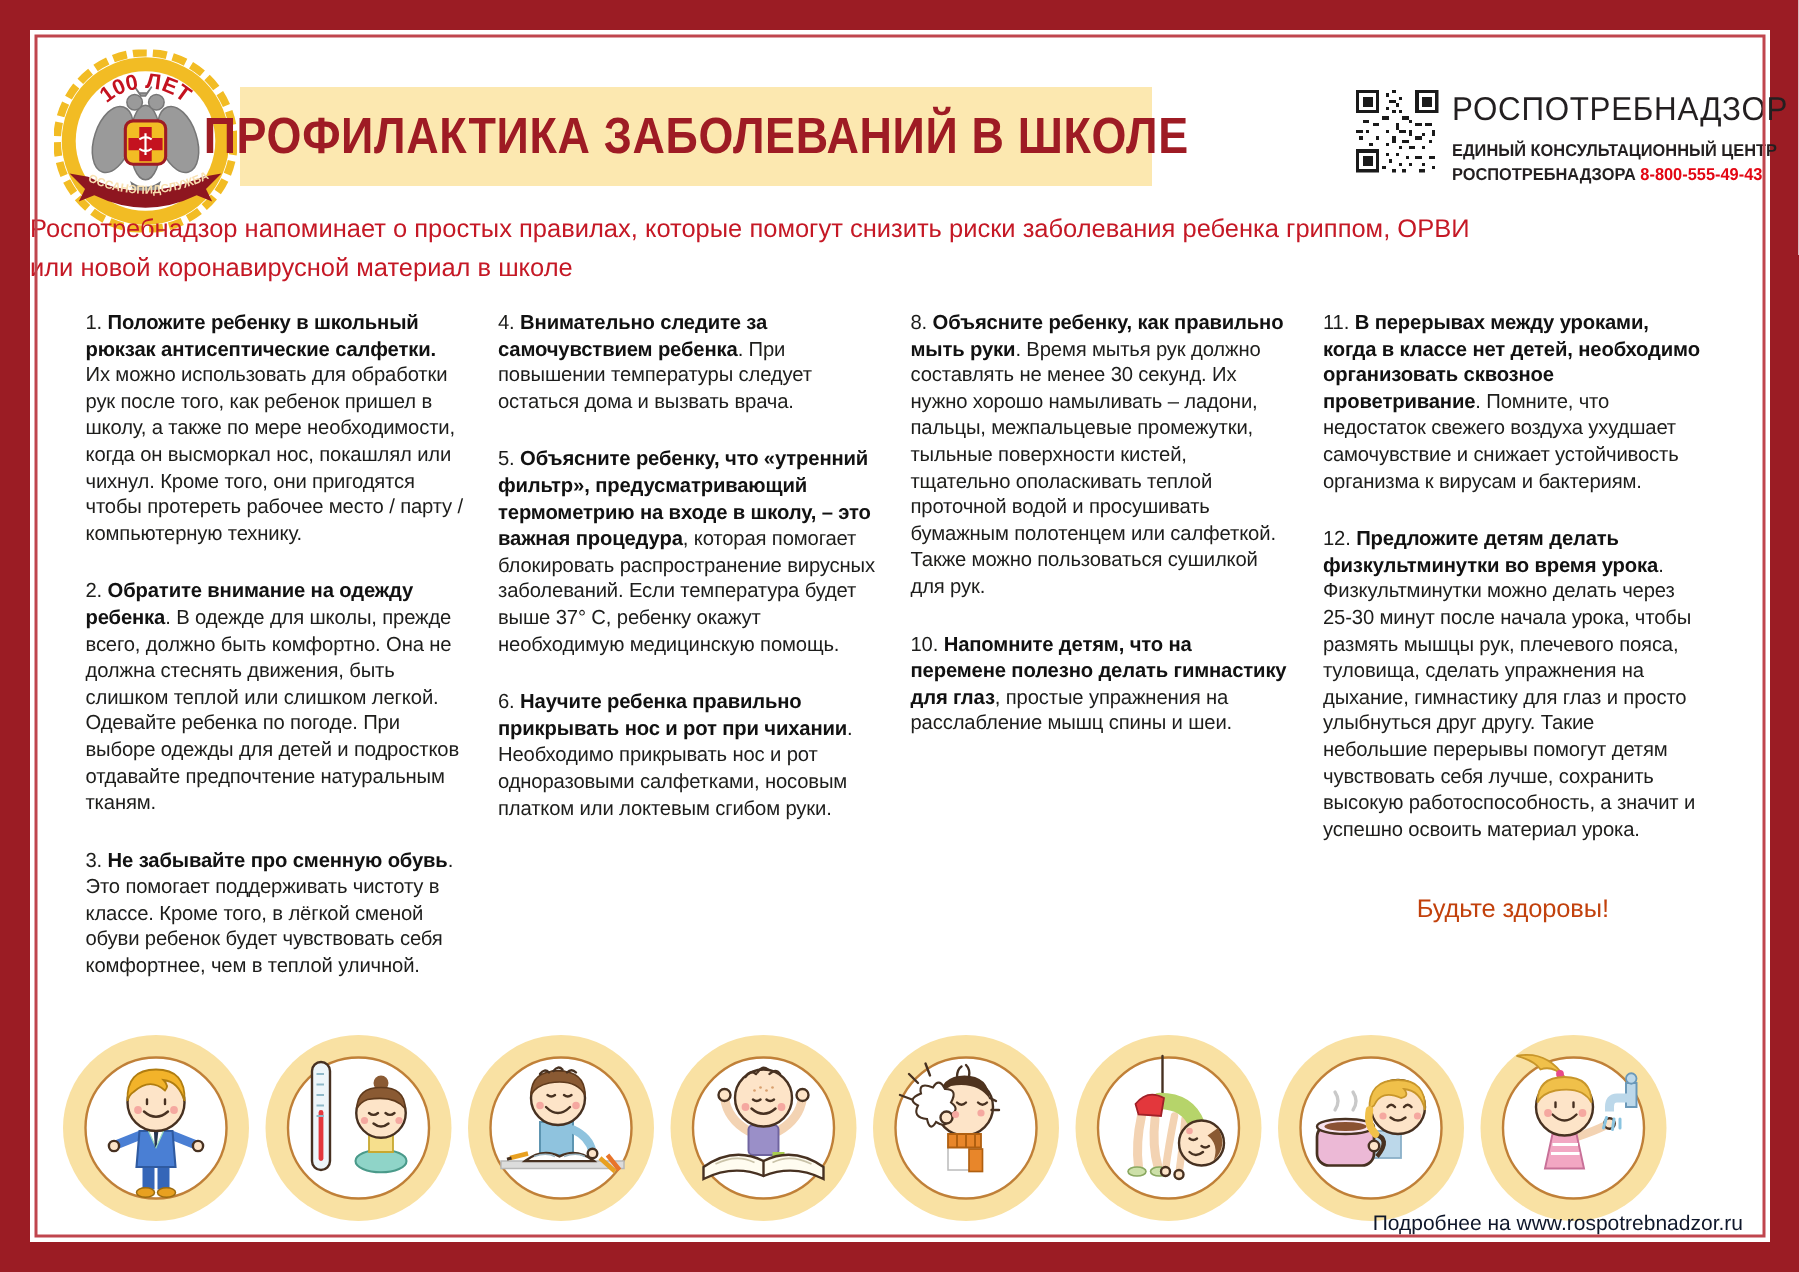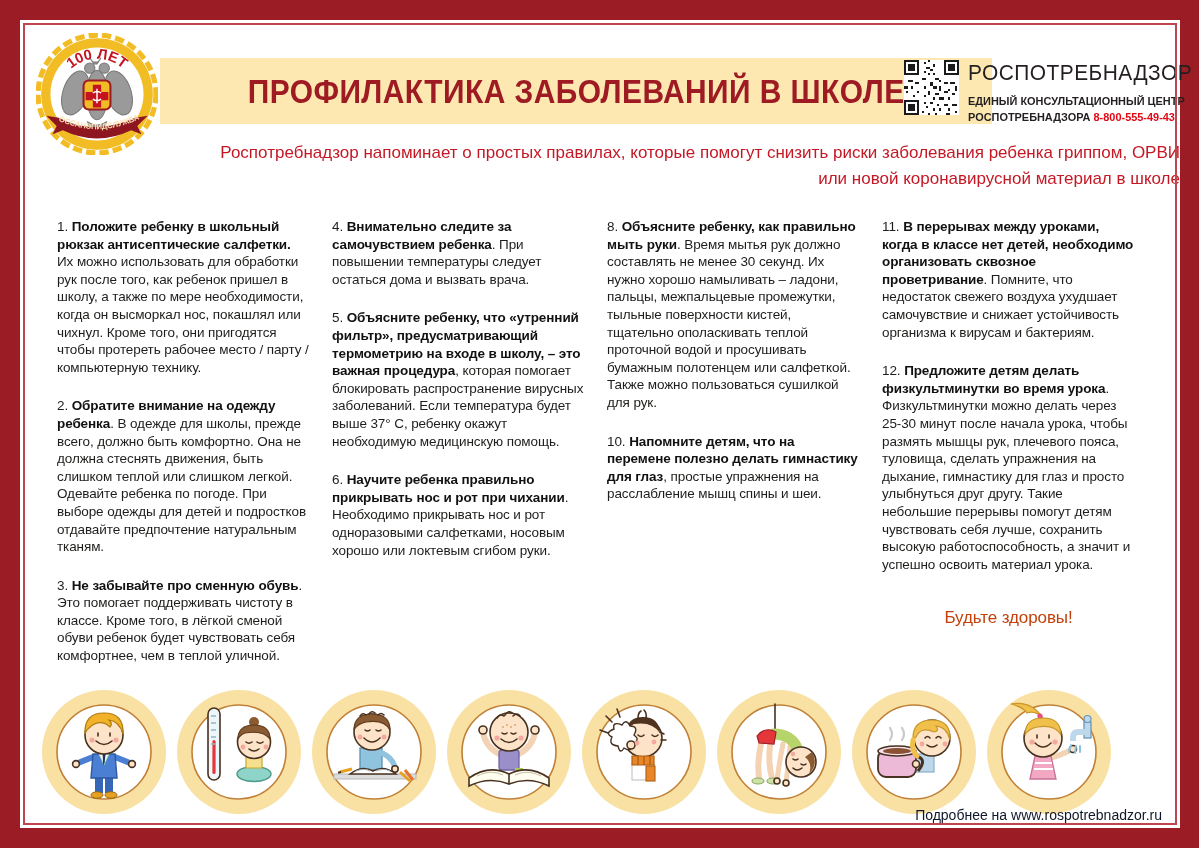--- a/index.html
+++ b/index.html
@@ -3,39 +3,39 @@
 <meta charset="utf-8">
 <style>
   html,body{margin:0;padding:0;background:#e8e8e8;}
   .page{position:relative;width:1199px;height:848px;background:#9b1c24;overflow:hidden;
         font-family:"Liberation Sans","DejaVu Sans",sans-serif;}
   .content{position:absolute;left:20px;top:20px;right:19px;bottom:20px;background:#ffffff;}
   .content::after{content:"";position:absolute;inset:3px;border:2px solid #c0464e;pointer-events:none;}
 
   
   .logo{position:absolute;left:16px;top:13px;width:122px;height:122px;}
-  .banner{position:absolute;left:140px;top:38px;width:832px;height:66px;background:#fce8b0;
+  .banner{position:absolute;left:140px;top:38px;width:608px;height:66px;background:#fce8b0;
           display:flex;align-items:center;justify-content:center;}
   .banner .t{font-size:34px;font-weight:bold;color:#9e1b24;white-space:nowrap;
              transform:scaleX(.88);letter-spacing:.5px;}
   .qr{position:absolute;left:884px;top:40px;width:55px;height:55px;}
   .contact{position:absolute;left:948px;top:40px;color:#231f20;}
   .contact .org{font-size:22px;letter-spacing:.5px;white-space:nowrap;
                 transform:scaleX(.95);transform-origin:left;}
   .contact .sub{margin-top:7px;font-size:11.5px;font-weight:bold;line-height:1.4;white-space:nowrap;
                 transform:scaleX(.95);transform-origin:left;}
   .contact .phone{color:#e30613;}
 
-  .subtitle{position:absolute;left:0;right:0;top:120px;text-align:right;color:#c51825;
+  .subtitle{position:absolute;left:0;right:0;top:120px;text-align:left;color:#c51825;
             font-size:17px;line-height:1.55;}
 
   
   .cols{position:absolute;left:37px;top:182px;width:1086px;display:flex;gap:22px;}
   .col{width:253px;font-size:13.5px;line-height:17.6px;color:#1d1d1b;letter-spacing:-.1px;}
-  .tip{margin:16px 0 21px 0;}
+  .tip{margin:4px 0 21px 0;}
   .tip b{font-weight:bold;color:#111;}
   .closing{margin-top:36px;text-align:center;color:#c2410c;font-size:17px;}
 
   
   .row{position:absolute;left:20px;top:668px;display:flex;gap:7px;}
   .circ{width:128px;height:128px;display:block;}
   .skin{fill:#fde4c8;stroke:#473121;stroke-width:1.6;}
   .d{fill:none;stroke:#473121;stroke-width:1.6;stroke-linecap:round;}
   .blush{fill:#f5a8a0;}
 
@@ -163,21 +163,21 @@
 
   <div class="cols">
     <div class="col">
       <p class="tip"><span>1.</span> <b>Положите ребенку в школьный рюкзак антисептические салфетки.</b><span> Их можно использовать для обработки рук после того, как ребенок пришел в школу, а также по мере необходимости, когда он высморкал нос, покашлял или чихнул. Кроме того, они пригодятся чтобы протереть рабочее место / парту / компьютерную технику.</span></p>
       <p class="tip"><span>2.</span> <b>Обратите внимание на одежду ребенка</b><span>. В одежде для школы, прежде всего, должно быть комфортно. Она не должна стеснять движения, быть слишком теплой или слишком легкой. Одевайте ребенка по погоде. При выборе одежды для детей и подростков отдавайте предпочтение натуральным тканям.</span></p>
       <p class="tip"><span>3.</span> <b>Не забывайте про сменную обувь</b><span>. Это помогает поддерживать чистоту в классе. Кроме того, в лёгкой сменой обуви ребенок будет чувствовать себя комфортнее, чем в теплой уличной.</span></p>
     </div>
     <div class="col">
       <p class="tip"><span>4.</span> <b>Внимательно следите за самочувствием ребенка</b><span>. При повышении температуры следует остаться дома и вызвать врача.</span></p>
       <p class="tip"><span>5.</span> <b>Объясните ребенку, что «утренний фильтр», предусматривающий термометрию на входе в школу, – это важная процедура</b><span>, которая помогает блокировать распространение вирусных заболеваний. Если температура будет выше 37° С, ребенку окажут необходимую медицинскую помощь.</span></p>
-      <p class="tip"><span>6.</span> <b>Научите ребенка правильно прикрывать нос и рот при чихании</b><span>. Необходимо прикрывать нос и рот одноразовыми салфетками, носовым хорошо или локтевым сгибом руки.</span></p>
+      <p class="tip"><span>6.</span> <b>Научите ребенка правильно прикрывать нос и рот при чихании</b><span>. Необходимо прикрывать нос и рот одноразовыми салфетками, носовым платком или локтевым сгибом руки.</span></p>
     </div>
     <div class="col">
       <p class="tip"><span>8.</span> <b>Объясните ребенку, как правильно мыть руки</b><span>. Время мытья рук должно составлять не менее 30 секунд. Их нужно хорошо намыливать – ладони, пальцы, межпальцевые промежутки, тыльные поверхности кистей, тщательно ополаскивать теплой проточной водой и просушивать бумажным полотенцем или салфеткой. Также можно пользоваться сушилкой для рук.</span></p>
       <p class="tip"><span>10.</span> <b>Напомните детям, что на перемене полезно делать гимнастику для глаз</b><span>, простые упражнения на расслабление мышц спины и шеи.</span></p>
     </div>
     <div class="col">
       <p class="tip"><span>11.</span> <b>В перерывах между уроками, когда в классе нет детей, необходимо организовать сквозное проветривание</b><span>. Помните, что недостаток свежего воздуха ухудшает самочувствие и снижает устойчивость организма к вирусам и бактериям.</span></p>
       <p class="tip"><span>12.</span> <b>Предложите детям делать физкультминутки во время урока</b><span>. Физкультминутки можно делать через 25-30 минут после начала урока, чтобы размять мышцы рук, плечевого пояса, туловища, сделать упражнения на дыхание, гимнастику для глаз и просто улыбнуться друг другу. Такие небольшие перерывы помогут детям чувствовать себя лучше, сохранить высокую работоспособность, а значит и успешно освоить материал урока.</span></p>
       <div class="closing">Будьте здоровы!</div>
     </div>

